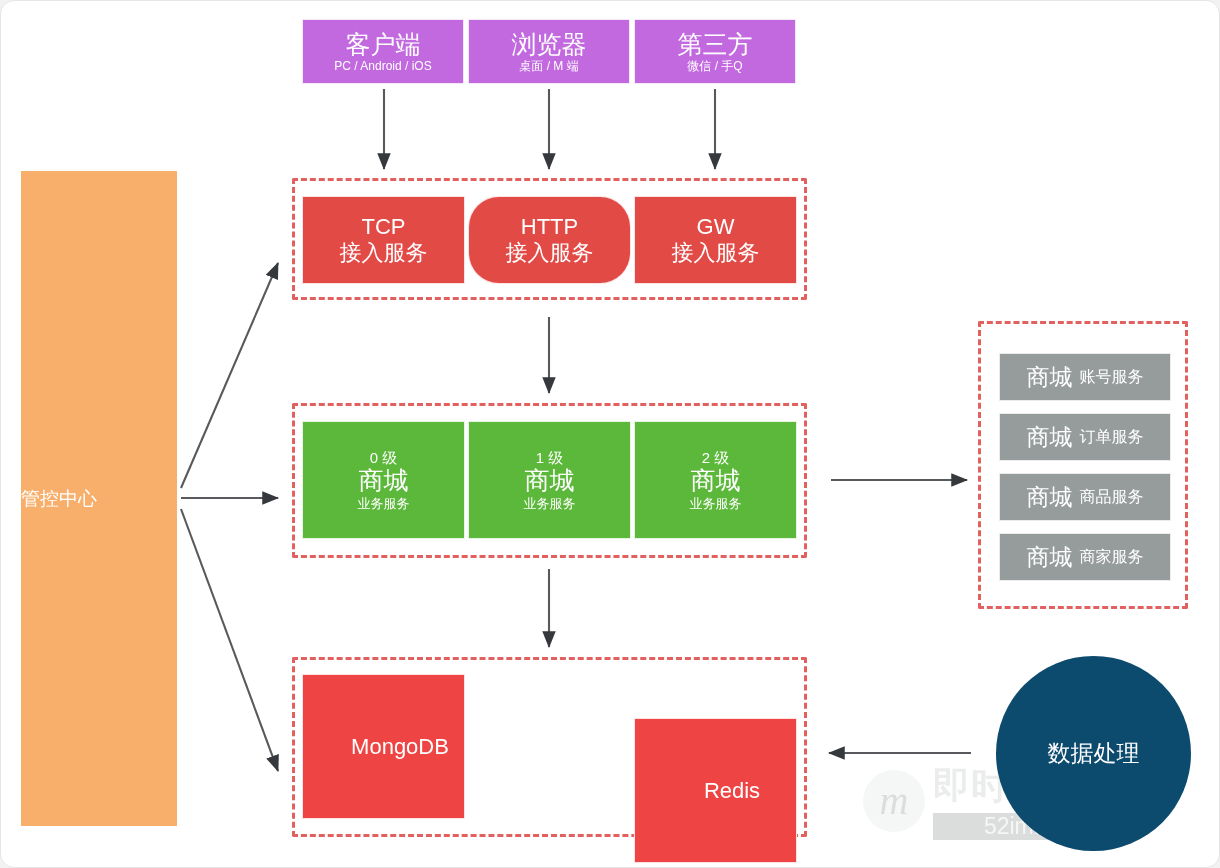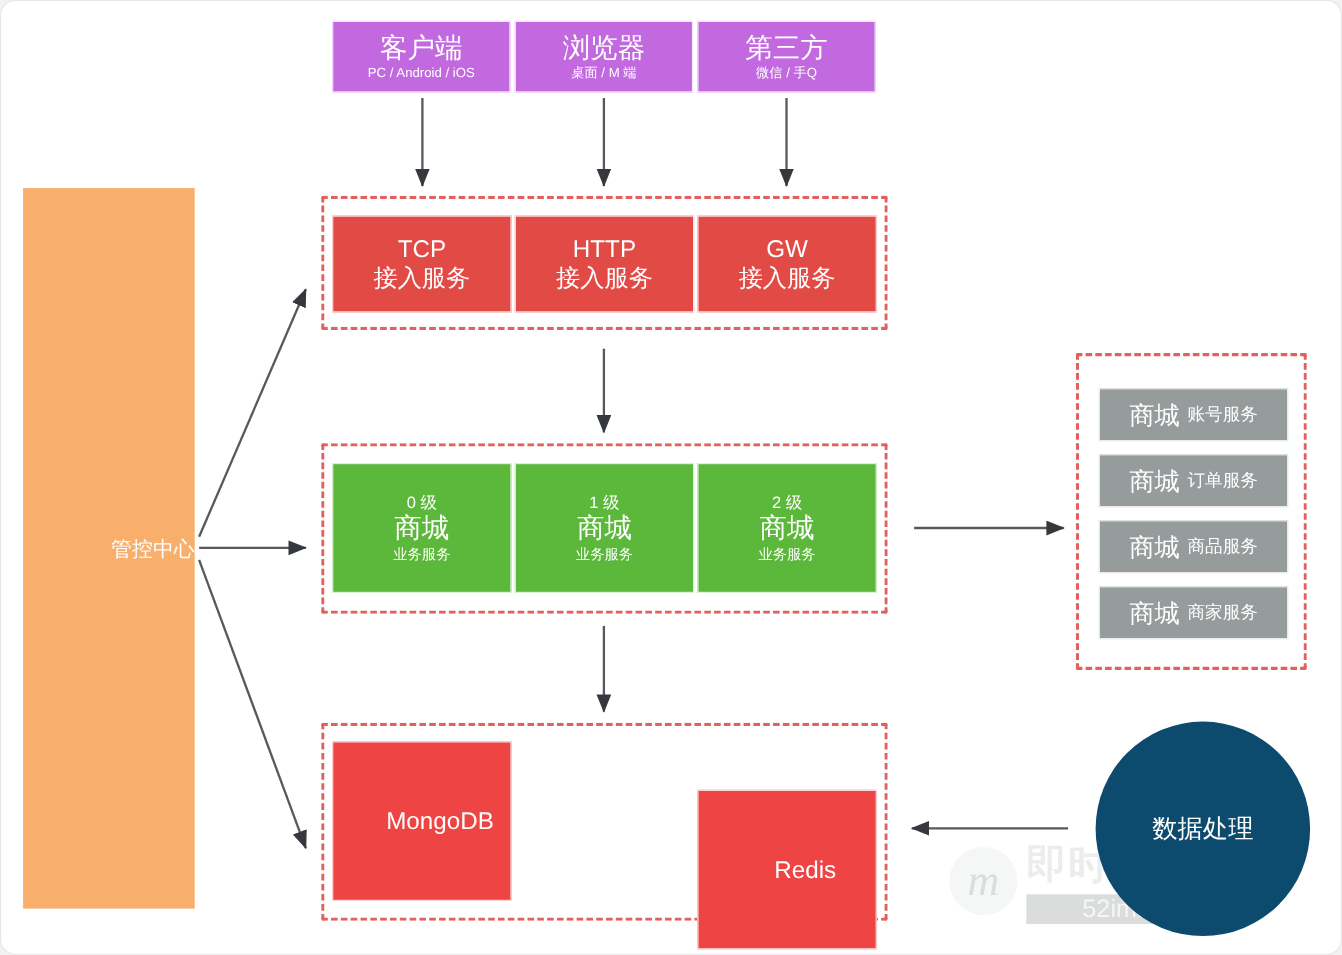--- a/index.html
+++ b/index.html
@@ -55,21 +55,21 @@
   .t-mid   { font-size: 22px; }
   .t-small { font-size: 13px; }
   .t-tiny  { font-size: 12px; }
   .t-lvl   { font-size: 15px; }
 
   
   .panel-orange {
     background: #f7af6b;
     display: flex;
     align-items: center;
-    justify-content: flex-end;
+    justify-content: flex-start;
     color: #ffffff;
     font-size: 19px;
   }
 
   
   .svc-row {
     display: flex;
     align-items: center;
     justify-content: center;
     background: #969b9b;
@@ -179,21 +179,21 @@
   <div class="abs node node-purple" style="left:633px;top:18px;width:162px;height:65px;">
     <div class="t-big">第三方</div>
     <div class="t-tiny">微信 / 手Q</div>
   </div>
 
   <div class="abs dashed-group" style="left:291px;top:177px;width:515px;height:122px;"></div>
   <div class="abs node node-red" style="left:301px;top:195px;width:163px;height:88px;">
     <div class="t-mid">TCP</div>
     <div class="t-mid">接入服务</div>
   </div>
-  <div class="abs node node-red" style="left:467px;top:195px;width:163px;height:88px;">
+  <div class="abs node node-red" style="left:467px;top:195px;width:163px;height:88px;border-radius:31px;">
     <div class="t-mid">HTTP</div>
     <div class="t-mid">接入服务</div>
   </div>
   <div class="abs node node-red" style="left:633px;top:195px;width:163px;height:88px;">
     <div class="t-mid">GW</div>
     <div class="t-mid">接入服务</div>
   </div>
 
   <div class="abs dashed-group" style="left:291px;top:402px;width:515px;height:155px;"></div>
   <div class="abs node node-green" style="left:301px;top:420px;width:163px;height:118px;">

